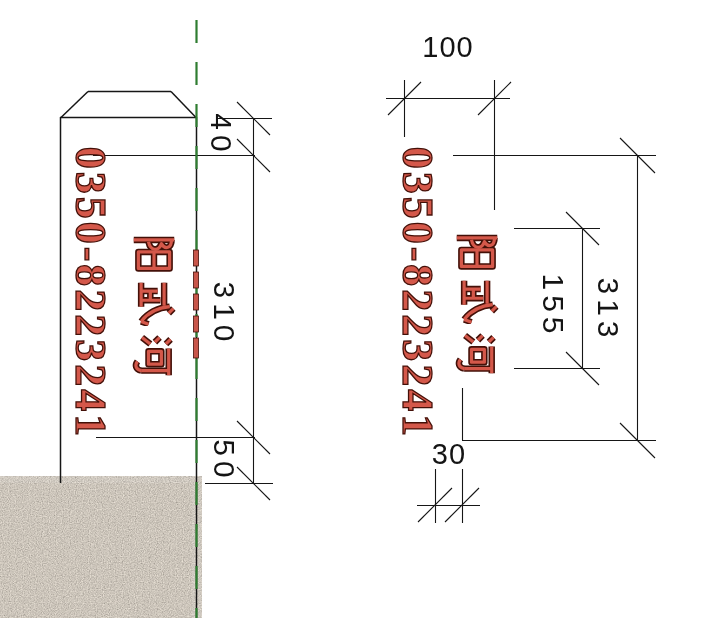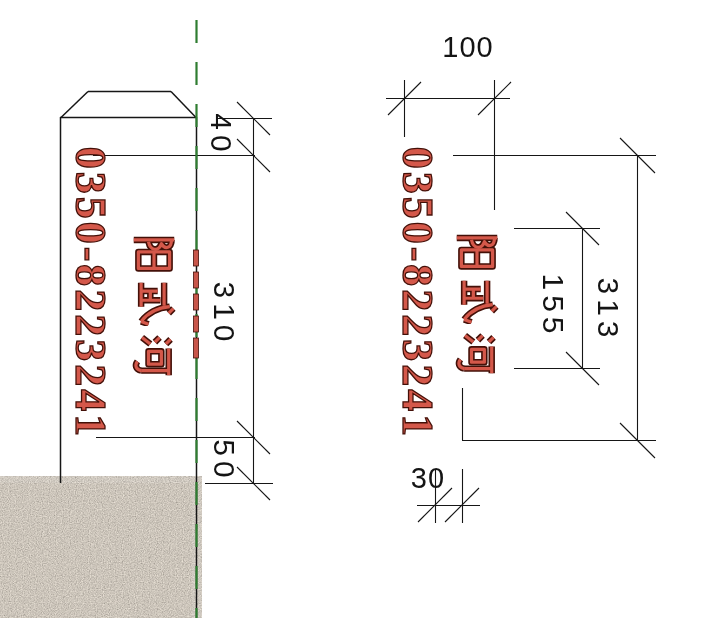--- a/index.html
+++ b/index.html
@@ -132,27 +132,27 @@
       <line x1="445" y1="522" x2="479" y2="488"></line>
     </g>
   </svg>
 
   <div class="txt dim rot" style="left:195px;top:120px;width:52px;height:30px;">40</div>
 
   <div class="txt dim rot" style="left:179px;top:299px;width:90px;height:30px;">310</div>
 
   <div class="txt dim rot" style="left:194px;top:446px;width:60px;height:30px;">50</div>
 
-  <div class="txt dim-h" style="left:423px;top:32px;width:90px;height:30px;text-align:center;">100</div>
+  <div class="txt dim-h" style="left:403px;top:32px;width:90px;height:30px;text-align:center;">100</div>
 
   <div class="txt dim rot" style="left:508px;top:291px;width:90px;height:30px;">155</div>
 
   <div class="txt dim rot" style="left:563px;top:295px;width:90px;height:30px;">313</div>
 
-  <div class="txt dim-h" style="left:398px;top:440px;width:60px;height:28px;margin-top:24px;">30</div>
+  <div class="txt dim-h" style="left:419px;top:440px;width:60px;height:28px;">30</div>
 
   <div class="txt phone rot" style="left:-59px;top:271px;width:300px;height:44px;">0350-8223241</div>
 
   <div class="txt phone rot" style="left:268px;top:271px;width:300px;height:44px;">0350-8223241</div>
 
   <div class="txt cjk-row rot" style="left:79px;top:280px;width:150px;height:46px;" aria-label="阳武河">
     <svg class="cjk" viewBox="0 0 100 100">
       <use href="#ch-yang" class="under"></use>
         <use href="#ch-yang" class="over"></use>
       </svg>

